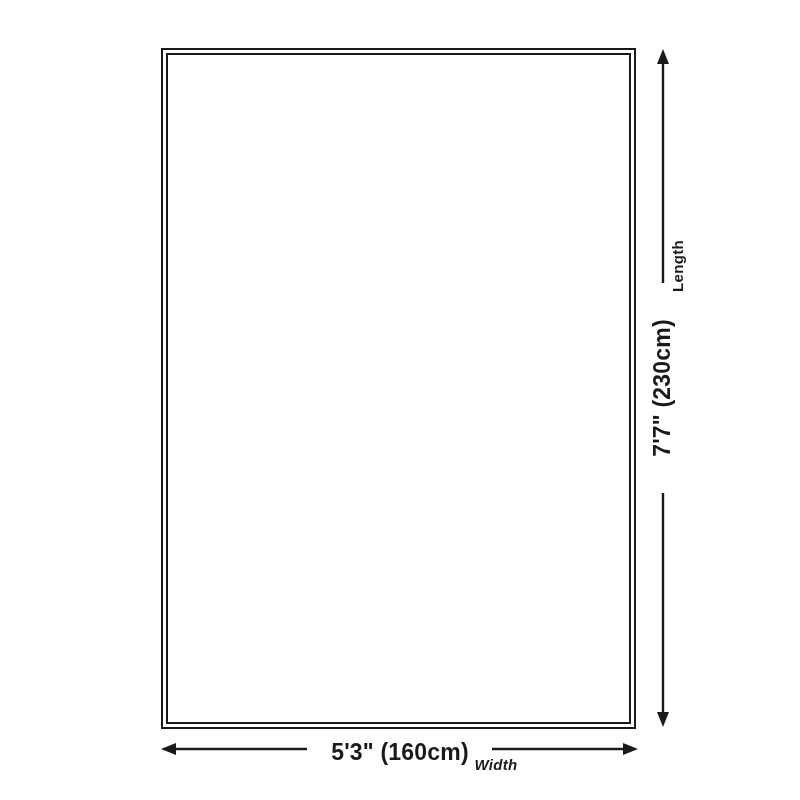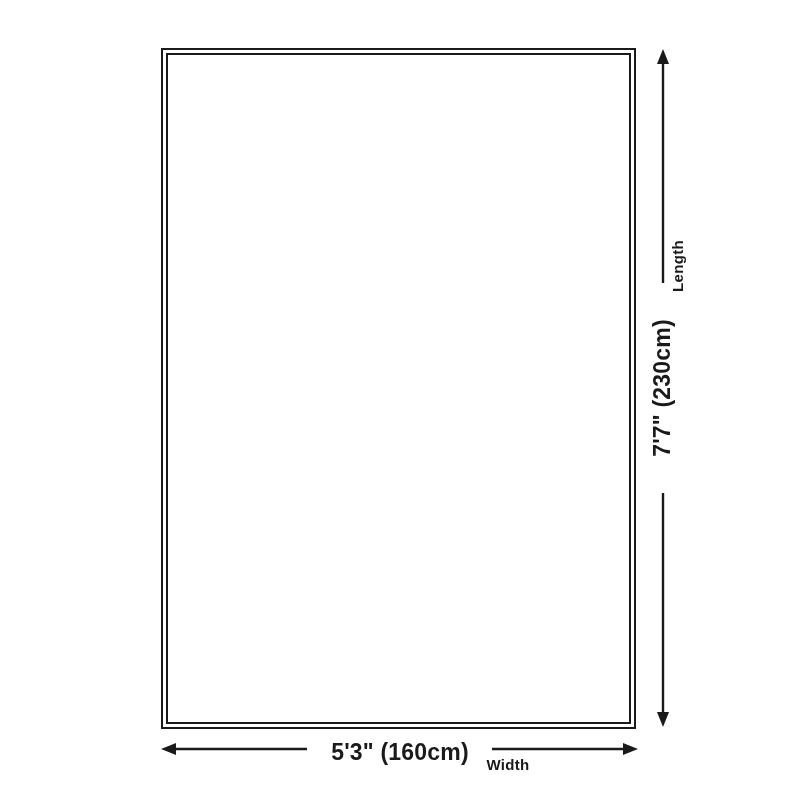--- a/index.html
+++ b/index.html
@@ -53,23 +53,24 @@
   .dim-label {
     font-size: 15px;
     letter-spacing: 0.3px;
   }
   .width-value {
     left: 400px;
     top: 752px;
     transform: translate(-50%, -50%);
   }
   .width-label {
-    left: 508px;
+    left: 496px;
     top: 764px;
     transform: translate(-50%, -50%);
+    font-style: italic;
   }
   .length-value {
     left: 662px;
     top: 388px;
     transform: translate(-50%, -50%) rotate(-90deg);
   }
   .length-label {
     left: 677px;
     top: 266px;
     transform: translate(-50%, -50%) rotate(-90deg);

